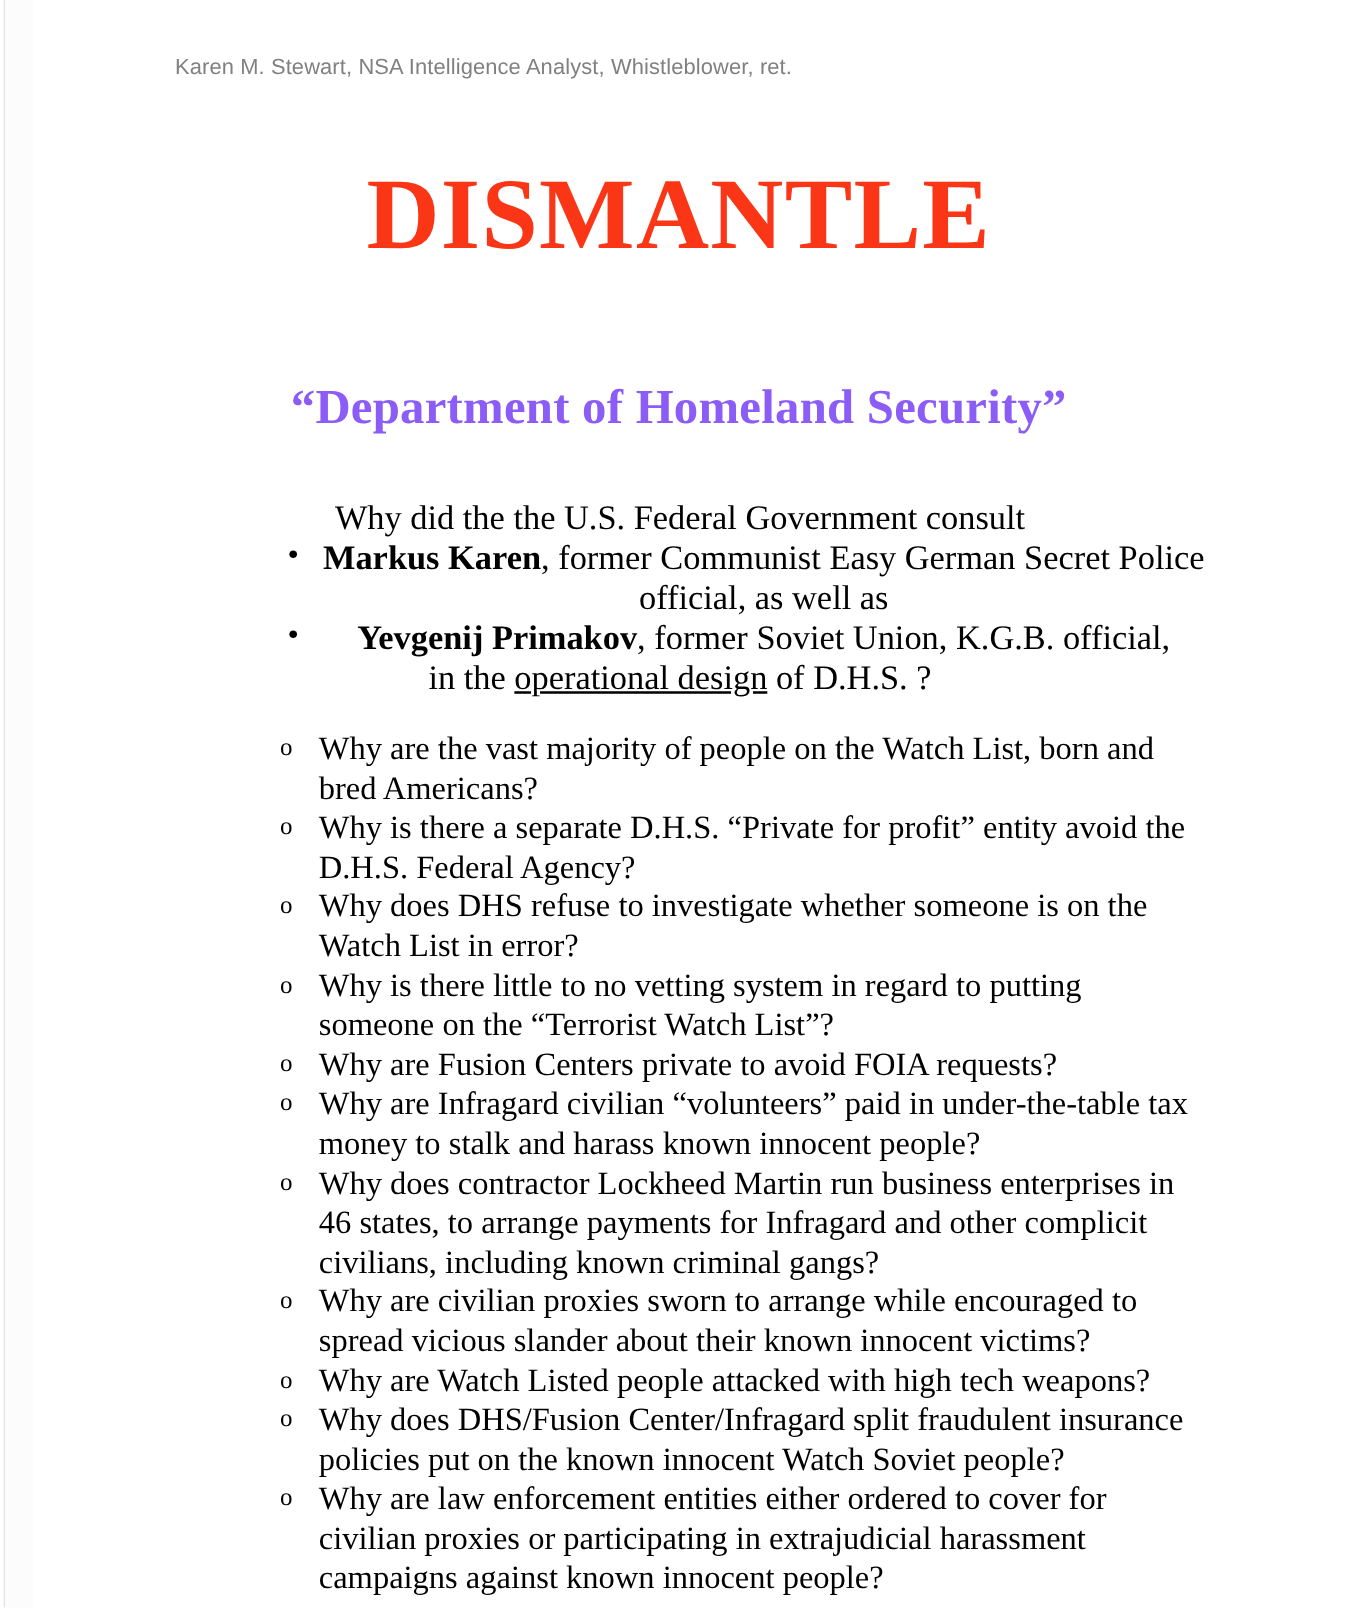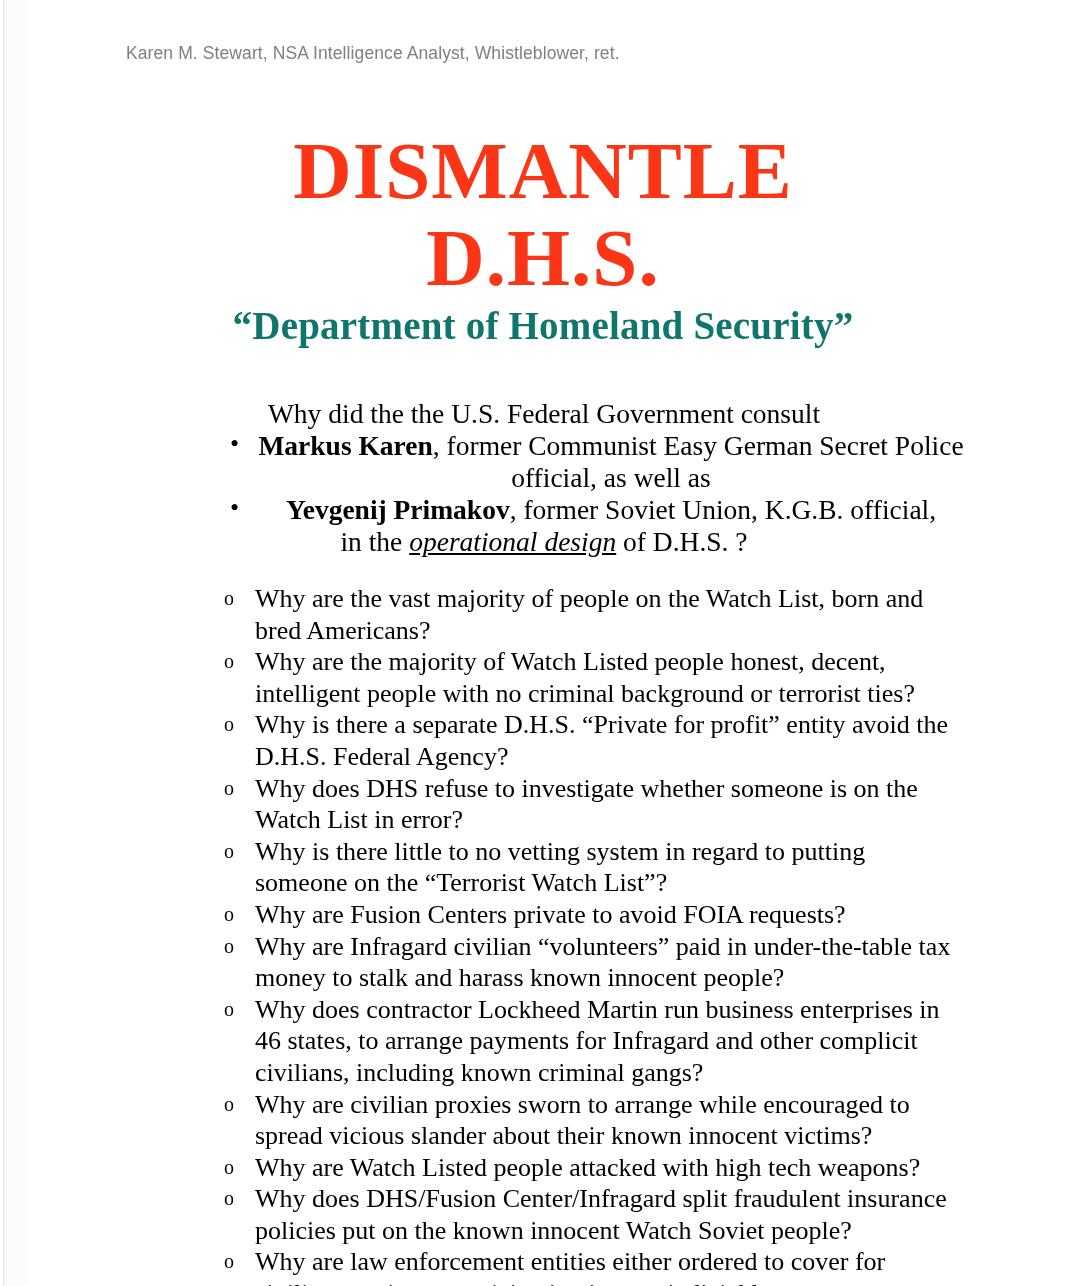--- a/index.html
+++ b/index.html
@@ -38,21 +38,21 @@
     position: absolute;
     left: 0;
     top: 0;
     width: 1086px;
     height: 1286px;
   }
 
   
   .doc-header {
     position: absolute;
-    left: 126px;
+    left: 140px;
     top: 43px;
     font-family: "Liberation Sans", "DejaVu Sans", sans-serif;
     font-size: 17.5px;
     color: #808080;
     letter-spacing: 0.1px;
     white-space: nowrap;
   }
 
   
   .title-block {
@@ -78,21 +78,21 @@
   
   .subtitle {
     position: absolute;
     left: 0;
     top: 303px;
     width: 1086px;
     text-align: center;
     font-weight: bold;
     font-size: 39px;
     letter-spacing: 0.2px;
-    color: #0f766e;
+    color: #8b5cf6;
   }
 
   
   .intro {
     position: absolute;
     left: 124px;
     top: 398px;
     width: 840px;
     font-size: 27.5px;
     line-height: 32px;
@@ -117,21 +117,20 @@
     left: 106px;
     top: -2px;
     font-size: 26px;
     line-height: 32px;
   }
   .intro .tail {
     display: block;
   }
   .bold-name { font-weight: bold; }
   .uline-ital {
-    font-style: italic;
     text-decoration: underline;
     margin-top: 36px;
   }
 
   
   .questions {
     position: absolute;
     left: 222px;
     top: 583px;
     width: 742px;
@@ -163,38 +162,36 @@
 
 <div class="page">
 
   <div class="page-edge"></div>
   <div class="page-tint"></div>
 
   <div class="doc-header">Karen M. Stewart, NSA Intelligence Analyst, Whistleblower, ret.</div>
 
   <div class="title-block">
     <div class="title-line">DISMANTLE</div>
-    <div class="title-line second">D.H.S.</div>
   </div>
 
   <div class="subtitle">“Department of Homeland Security”</div>
 
   <div class="intro">
     <span class="lead">Why did the the U.S. Federal Government consult</span>
     <ul>
       <li><span class="bold-name">Markus Karen</span><span>, former Communist Easy German Secret Police official, as well as</span></li>
       <li><span class="bold-name">Yevgenij Primakov</span><span>, former Soviet Union, K.G.B. official,</span></li>
     </ul>
     <span class="tail"><span>in the </span><span class="uline-ital">operational design</span><span> of D.H.S. ?</span></span>
   </div>
 
   <div class="questions">
     <ul>
       <li>Why are the vast majority of people on the Watch List, born and bred Americans?</li>
-      <li>Why are the majority of Watch Listed people honest, decent, intelligent people with no criminal background or terrorist ties?</li>
       <li>Why is there a separate D.H.S. “Private for profit” entity avoid the D.H.S. Federal Agency?</li>
       <li>Why does DHS refuse to investigate whether someone is on the Watch List in error?</li>
       <li>Why is there little to no vetting system in regard to putting someone on the “Terrorist Watch List”?</li>
       <li>Why are Fusion Centers private to avoid FOIA requests?</li>
       <li>Why are Infragard civilian “volunteers” paid in under-the-table tax money to stalk and harass known innocent people?</li>
       <li>Why does contractor Lockheed Martin run business enterprises in 46 states, to arrange payments for Infragard and other complicit civilians, including known criminal gangs?</li>
       <li>Why are civilian proxies sworn to arrange while encouraged to spread vicious slander about their known innocent victims?</li>
       <li>Why are Watch Listed people attacked with high tech weapons?</li>
       <li>Why does DHS/Fusion Center/Infragard split fraudulent insurance policies put on the known innocent Watch Soviet people?</li>
       <li>Why are law enforcement entities either ordered to cover for civilian proxies or participating in extrajudicial harassment campaigns against known innocent people?</li>

